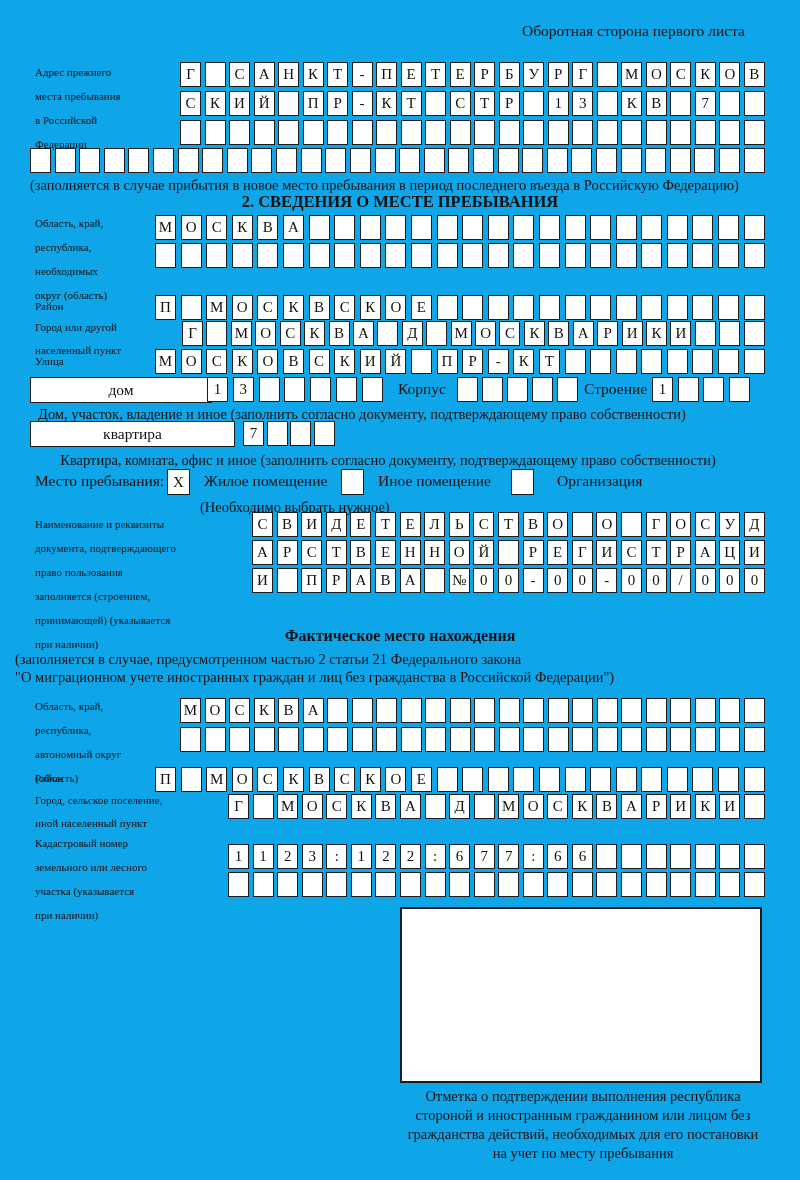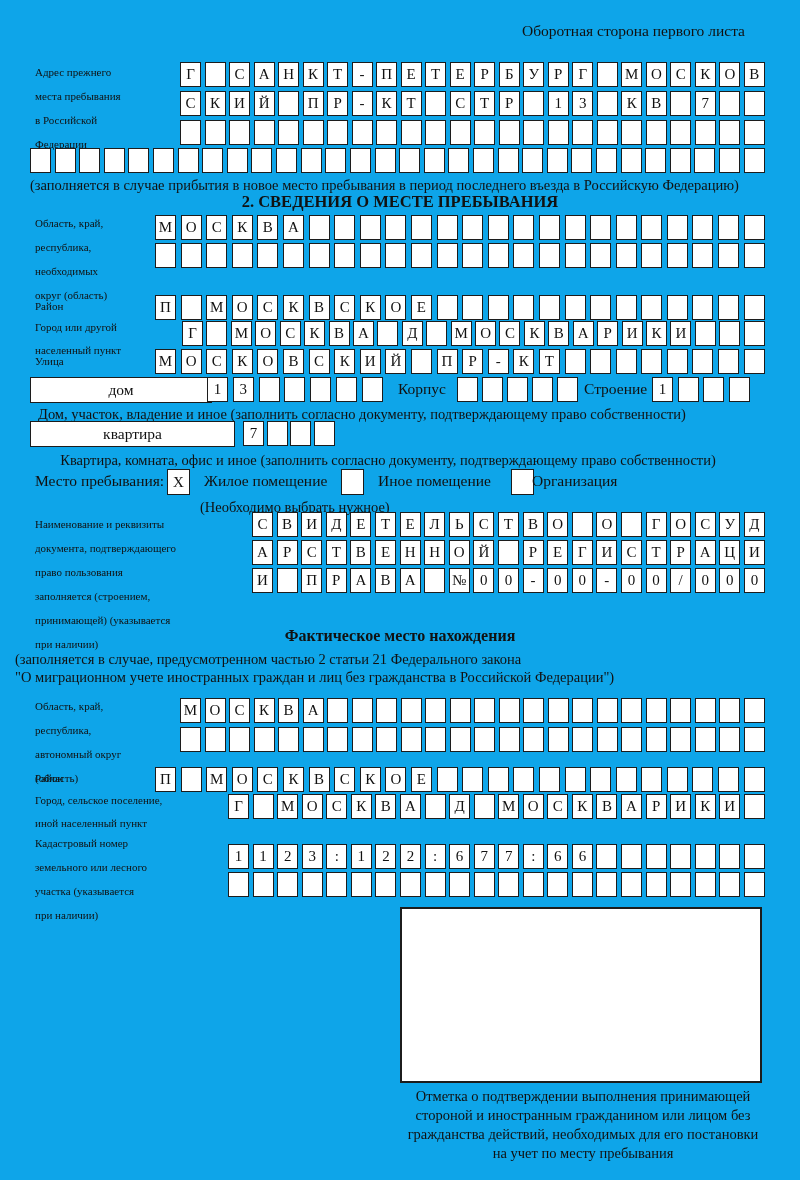--- a/index.html
+++ b/index.html
@@ -343,21 +343,21 @@
       <span class="cell"></span>
     </div>
   <div class="smallnote" style="left:38px;top:452px;width:700px;text-align:center;">Квартира, комната, офис и иное (заполнить согласно документу, подтверждающему право собственности)</div>
 
   <div class="inline-label" style="left:35px;top:472px;">Место пребывания:</div>
   <div class="checkbox" style="left:167px;top:469px;">X</div>
   <div class="inline-label" style="left:204px;top:472px;">Жилое помещение</div>
   <div class="checkbox" style="left:341px;top:469px;"> </div>
   <div class="inline-label" style="left:378px;top:472px;">Иное помещение</div>
   <div class="checkbox" style="left:511px;top:469px;"> </div>
-  <div class="inline-label" style="left:532px;top:472px;text-align:center;">Организация</div>
+  <div class="inline-label" style="left:557px;top:472px;text-align:center;">Организация</div>
   <div class="smallnote" style="left:200px;top:499px;width:240px;">(Необходимо выбрать нужное)</div>
 
   <div class="flabel" style="left:35px;top:512px;">
     <div>Наименование и реквизиты</div>
     <div>документа, подтверждающего</div>
     <div>право пользования</div>
     <div>заполняется (строением,</div>
     <div>принимающей) (указывается</div>
     <div>при наличии)</div>
   </div>
@@ -603,19 +603,19 @@
       <span class="cell"></span>
       <span class="cell"></span>
       <span class="cell"></span>
       <span class="cell"></span>
       <span class="cell"></span>
       <span class="cell"></span>
     </div>
 
   <div class="stampbox" style="left:400px;top:907px;width:362px;height:176px;"></div>
   <div class="caption" style="left:383px;top:1087px;width:400px;">
-    <div>Отметка о подтверждении выполнения принимающей</div>
+    <div>Отметка о подтверждении выполнения республика</div>
     <div>стороной и иностранным гражданином или лицом без</div>
     <div>гражданства действий, необходимых для его постановки</div>
     <div>на учет по месту пребывания</div>
   </div>
 
 </div>
 
 </body></html>

